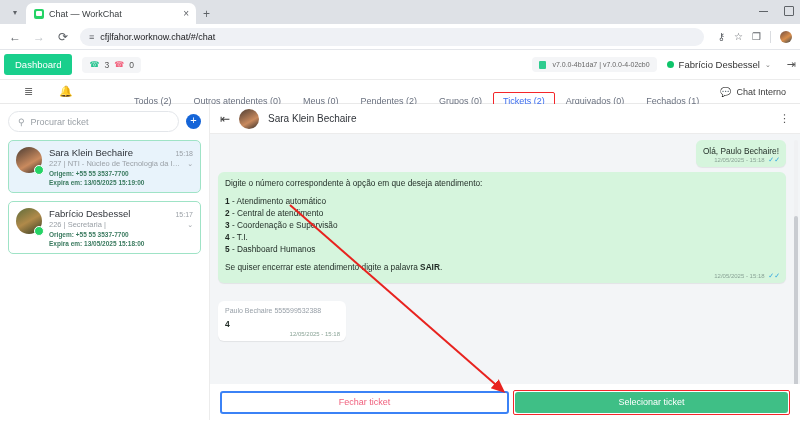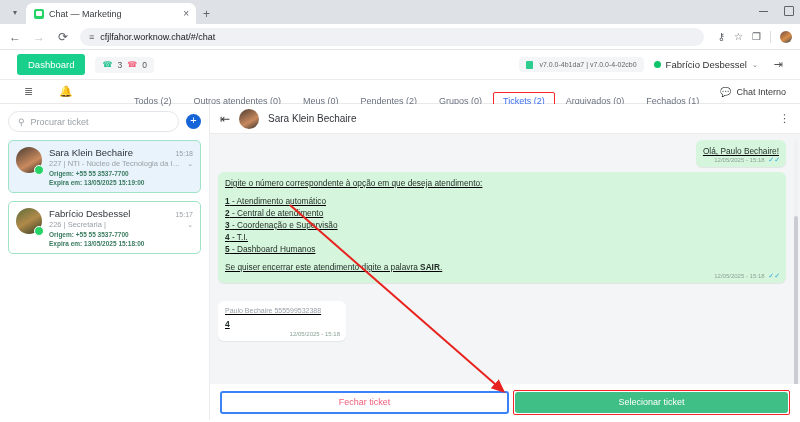--- a/index.html
+++ b/index.html
@@ -62,21 +62,21 @@
   .omni-right .ico { color:#5f6368; font-size:10px; }
   .avatar-chip {
     width:12px; height:12px; border-radius:50%;
     background:linear-gradient(145deg,#6d4c41 0%, #d98d4a 55%, #37474f 100%);
   }
   .vsep { width:1px; height:12px; background:#dadce0; }
 
   
   .appbar {
     height:30px; background:#fff; display:flex; align-items:center;
-    padding:0 17px; gap:10px; border-bottom:1px solid #ececec;
+    padding:0 4px; gap:10px; border-bottom:1px solid #ececec;
   }
   .dashboard-btn {
     background:#19cf8c; color:#fff; border:none; border-radius:3px;
     font-size:9.5px; padding:5px 11px; font-family:inherit;
   }
   .callchip {
     background:#f4f5f7; border-radius:4px; height:16px; display:flex;
     align-items:center; gap:5px; padding:0 7px; font-size:8.5px; color:#555;
   }
   .callchip .g { color:#24c38e; font-size:8px;}
@@ -161,21 +161,21 @@
   }
   .back-ico { font-size:12px; color:#3a3a3a; }
   .ch-avatar {
     width:20px; height:20px; border-radius:50%;
     background:linear-gradient(150deg,#4a3b32,#c98a5e 60%,#2e2a27);
   }
   .ch-name { font-size:10px; color:#30343a; flex:1; }
   .kebab { color:#555; font-size:11px; letter-spacing:0; }
 
   .msgs { flex:1; padding:6px 14px 4px 8px; position:relative; overflow:hidden; }
-  .row { display:flex; margin-bottom:5px;text-decoration:underline; }
+  .row { display:flex; margin-bottom:5px; }
   .row.right { justify-content:flex-end; }
   .row.left { justify-content:flex-start; }
   .bubble {
     border-radius:6px; padding:5px 7px 10px 7px; font-size:8.3px; color:#1f2a24;
     line-height:1.45; box-shadow:0 1px 1px rgba(0,0,0,.07); position:relative;
     max-width:305px;
   }
   .bubble.out { background:#d6f5dd; }
   .bubble.in { background:#ffffff; }
   .meta {
@@ -222,21 +222,21 @@
 </style>
 </head>
 <body>
 
 <div class="app">
 
   <div class="tabstrip">
     <div class="tab-dd">▾</div>
     <div class="tab">
       <span class="tab-fav"></span>
-      <span class="tab-title">Chat — Marketing</span>
+      <span class="tab-title">Chat — WorkChat</span>
       <span class="tab-x">×</span>
     </div>
     <div class="tab-plus">+</div>
     <div class="win-ctrls">
       <span class="win-min"></span>
       <span class="win-max"></span>
     </div>
   </div>
 
   <div class="omnibar">

